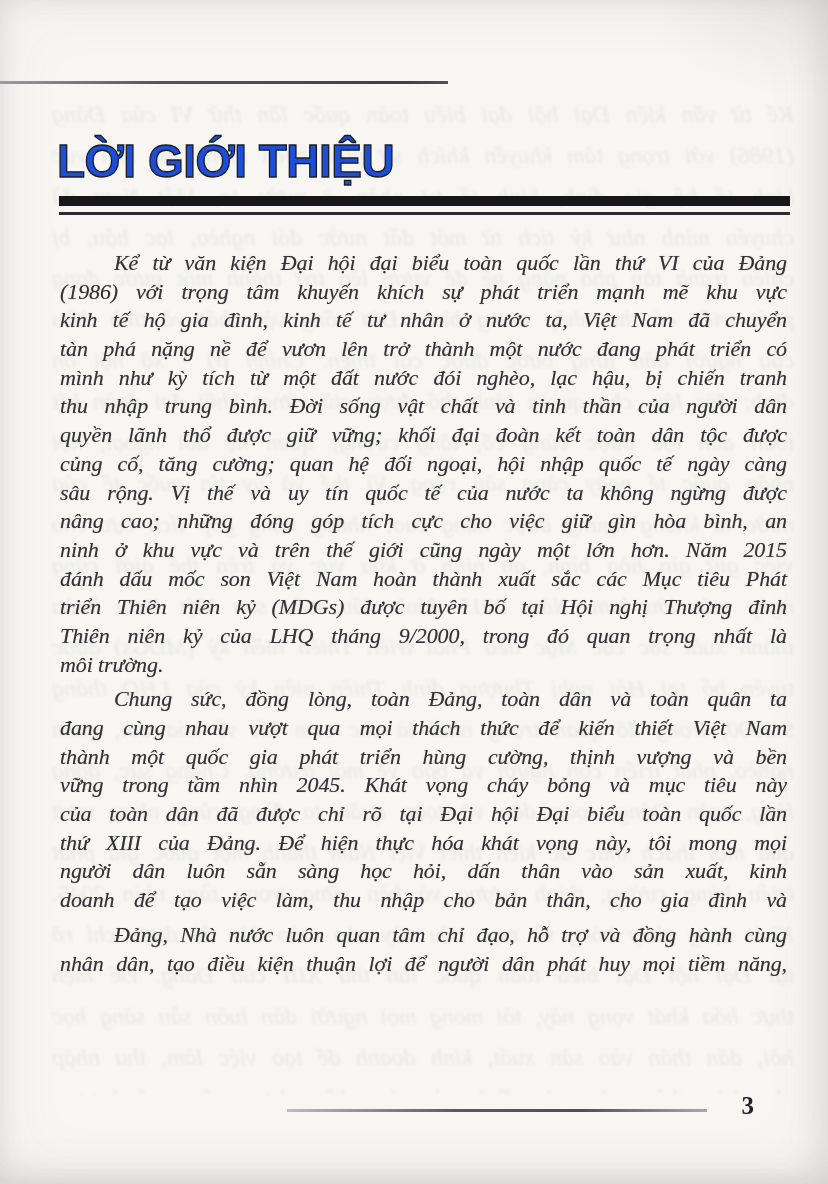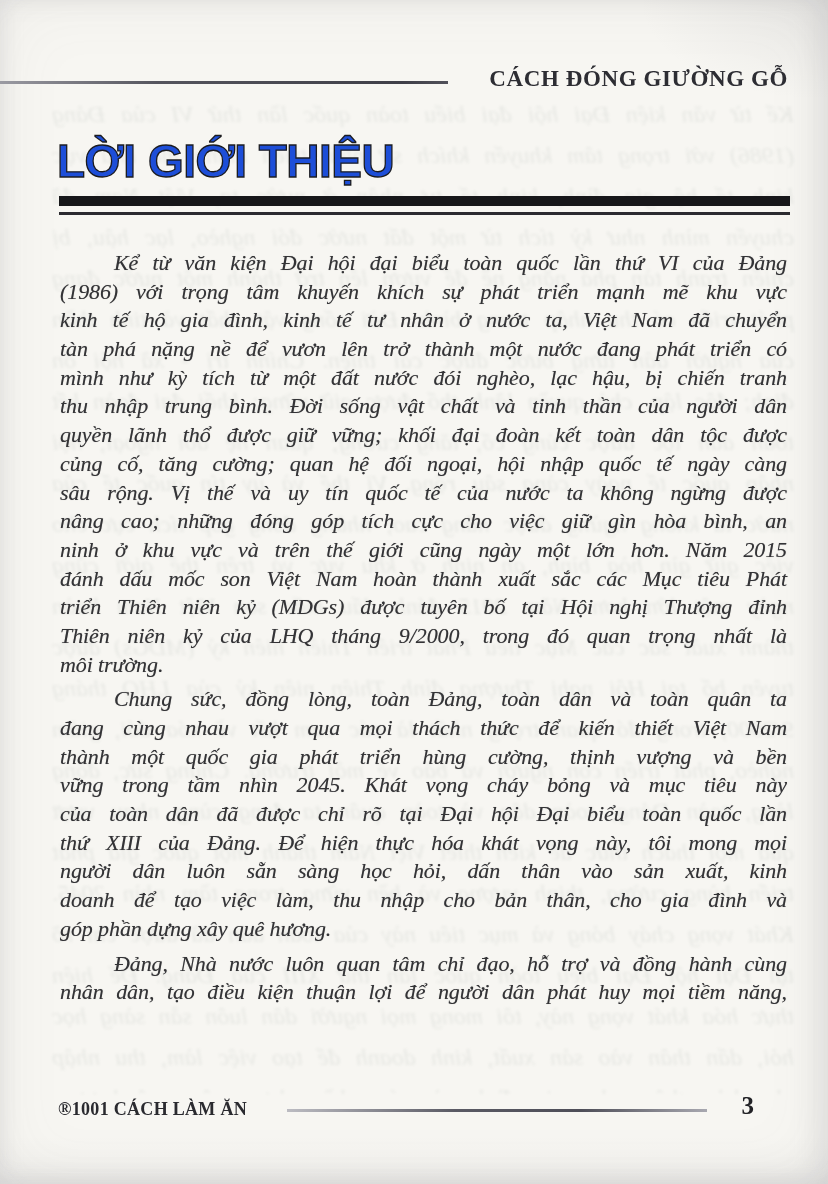--- a/index.html
+++ b/index.html
@@ -146,21 +146,20 @@
   }
 </style>
 </head>
 <body>
 
 <div class="page">
 
   <div class="ghost" id="ghost" aria-hidden="true">Kể từ văn kiện Đại hội đại biểu toàn quốc lần thứ VI của Đảng (1986) với trọng tâm khuyến khích sự phát triển mạnh mẽ khu vực kinh tế hộ gia đình, kinh tế tư nhân ở nước ta, Việt Nam đã chuyển mình như kỳ tích từ một đất nước đói nghèo, lạc hậu, bị chiến tranh tàn phá nặng nề để vươn lên trở thành một nước đang phát triển có thu nhập trung bình. Đời sống vật chất và tinh thần của người dân từng bước được cải thiện. Chính trị - xã hội ổn định; độc lập, chủ quyền lãnh thổ được giữ vững; khối đại đoàn kết toàn dân tộc được củng cố, tăng cường; quan hệ đối ngoại, hội nhập quốc tế ngày càng sâu rộng. Vị thế và uy tín quốc tế của nước ta không ngừng được nâng cao; những đóng góp tích cực cho việc giữ gìn hòa bình, an ninh ở khu vực và trên thế giới cũng ngày một lớn hơn. Năm 2015 đánh dấu mốc son Việt Nam hoàn thành xuất sắc các Mục tiêu Phát triển Thiên niên kỷ (MDGs) được tuyên bố tại Hội nghị Thượng đỉnh Thiên niên kỷ của LHQ tháng 9/2000, trong đó quan trọng nhất là các cam kết về xóa đói, giảm nghèo, phát triển con người và bảo vệ môi trường. Chung sức, đồng lòng, toàn Đảng, toàn dân và toàn quân ta đang cùng nhau vượt qua mọi thách thức để kiến thiết Việt Nam thành một quốc gia phát triển hùng cường, thịnh vượng và bền vững trong tầm nhìn 2045. Khát vọng cháy bỏng và mục tiêu này của toàn dân đã được chỉ rõ tại Đại hội Đại biểu toàn quốc lần thứ XIII của Đảng. Để hiện thực hóa khát vọng này, tôi mong mọi người dân luôn sẵn sàng học hỏi, dấn thân vào sản xuất, kinh doanh để tạo việc làm, thu nhập cho bản thân, cho gia đình và góp phần dựng xây quê hương. Đảng, Nhà nước luôn quan tâm chỉ đạo, hỗ trợ và đồng hành cùng nhân dân, tạo điều kiện thuận lợi để người dân phát huy mọi tiềm năng, Kể từ văn kiện Đại hội đại biểu toàn quốc lần thứ VI của Đảng (1986) với trọng tâm khuyến khích sự phát triển mạnh mẽ khu vực kinh tế hộ gia đình, kinh tế tư nhân ở nước ta, Việt Nam đã chuyển mình như kỳ tích từ một đất nước đói nghèo, lạc hậu, bị chiến tranh tàn phá nặng nề để vươn lên trở thành một nước đang phát triển có thu nhập trung bình. Đời sống vật chất và tinh thần của người dân từng bước được cải thiện. Chính trị - xã hội ổn định; độc lập, chủ quyền lãnh thổ được giữ vững; khối đại đoàn kết toàn dân tộc được củng cố, tăng cường; quan hệ đối ngoại, hội nhập quốc tế ngày càng sâu rộng. Vị thế và uy tín quốc tế của nước ta không ngừng được nâng cao; những đóng góp tích cực cho việc giữ gìn hòa bình, an ninh ở khu vực và trên thế giới cũng ngày một lớn hơn. Năm 2015 đánh dấu mốc son Việt Nam hoàn thành xuất sắc các Mục tiêu Phát triển Thiên niên kỷ (MDGs) được tuyên bố tại Hội nghị Thượng đỉnh Thiên niên kỷ của LHQ tháng 9/2000, trong đó quan trọng nhất là các cam kết về xóa đói, giảm nghèo, phát triển con người và bảo vệ môi trường. Chung sức, đồng lòng, toàn Đảng, toàn dân và toàn quân ta đang cùng nhau vượt qua mọi thách thức để kiến thiết Việt Nam thành một quốc gia phát triển hùng cường, thịnh vượng và bền vững trong tầm nhìn 2045. Khát vọng cháy bỏng và mục tiêu này của toàn dân đã được chỉ rõ tại Đại hội Đại biểu toàn quốc lần thứ XIII của Đảng. Để hiện thực hóa khát vọng này, tôi mong mọi người dân luôn sẵn sàng học hỏi, dấn thân vào sản xuất, kinh doanh để tạo việc làm, thu nhập cho bản thân, cho gia đình và góp phần dựng xây quê hương. Đảng, Nhà nước luôn quan tâm chỉ đạo, hỗ trợ và đồng hành cùng nhân dân, tạo điều kiện thuận lợi để người dân phát huy mọi tiềm năng, Kể từ văn kiện Đại hội đại biểu toàn quốc lần thứ VI của Đảng (1986) với trọng tâm khuyến khích sự phát triển mạnh mẽ khu vực kinh tế hộ gia đình, kinh tế tư nhân ở nước ta, Việt Nam đã chuyển mình như kỳ tích từ một đất nước đói nghèo, lạc hậu, bị chiến tranh tàn phá nặng nề để vươn lên trở thành một nước đang phát triển có thu nhập trung bình. Đời sống vật chất và tinh thần của người dân từng bước được cải thiện. Chính trị - xã hội ổn định; độc lập, chủ quyền lãnh thổ được giữ vững; khối đại đoàn kết toàn dân tộc được củng cố, tăng cường; quan hệ đối ngoại, hội nhập quốc tế ngày càng sâu rộng. Vị thế và uy tín quốc tế của nước ta không ngừng được nâng cao; những đóng góp tích cực cho việc giữ gìn hòa bình, an ninh ở khu vực và trên thế giới cũng ngày một lớn hơn. Năm 2015 đánh dấu mốc son Việt Nam hoàn thành xuất sắc các Mục tiêu Phát triển Thiên niên kỷ (MDGs) được tuyên bố tại Hội nghị Thượng đỉnh Thiên niên kỷ của LHQ tháng 9/2000, trong đó quan trọng nhất là các cam kết về xóa đói, giảm nghèo, phát triển con người và bảo vệ môi trường. Chung sức, đồng lòng, toàn Đảng, toàn dân và toàn quân ta đang cùng nhau vượt qua mọi thách thức để kiến thiết Việt Nam thành một quốc gia phát triển hùng cường, thịnh vượng và bền vững trong tầm nhìn 2045. Khát vọng cháy bỏng và mục tiêu này của toàn dân đã được chỉ rõ tại Đại hội Đại biểu toàn quốc lần thứ XIII của Đảng. Để hiện thực hóa khát vọng này, tôi mong mọi người dân luôn sẵn sàng học hỏi, dấn thân vào sản xuất, kinh doanh để tạo việc làm, thu nhập cho bản thân, cho gia đình và góp phần dựng xây quê hương. Đảng, Nhà nước luôn quan tâm chỉ đạo, hỗ trợ và đồng hành cùng nhân dân, tạo điều kiện thuận lợi để người dân phát huy mọi tiềm năng, </div>
 
   <div class="header-rule"></div>
-  <div class="running-title">CÁCH ĐÓNG GIƯỜNG GỖ</div>
 
   <h1 class="title">LỜI GIỚI THIỆU</h1>
   <div class="title-rule-thick"></div>
   <div class="title-rule-thin"></div>
 
   <main class="body" id="body">
       <div class="para">
         <div class="line indent">Kể từ văn kiện Đại hội đại biểu toàn quốc lần thứ VI của Đảng</div>
         <div class="line">(1986) với trọng tâm khuyến khích sự phát triển mạnh mẽ khu vực</div>
         <div class="line">kinh tế hộ gia đình, kinh tế tư nhân ở nước ta, Việt Nam đã chuyển</div>
@@ -179,27 +178,25 @@
       </div>
       <div class="para">
         <div class="line indent">Chung sức, đồng lòng, toàn Đảng, toàn dân và toàn quân ta</div>
         <div class="line">đang cùng nhau vượt qua mọi thách thức để kiến thiết Việt Nam</div>
         <div class="line">thành một quốc gia phát triển hùng cường, thịnh vượng và bền</div>
         <div class="line">vững trong tầm nhìn 2045. Khát vọng cháy bỏng và mục tiêu này</div>
         <div class="line">của toàn dân đã được chỉ rõ tại Đại hội Đại biểu toàn quốc lần</div>
         <div class="line">thứ XIII của Đảng. Để hiện thực hóa khát vọng này, tôi mong mọi</div>
         <div class="line">người dân luôn sẵn sàng học hỏi, dấn thân vào sản xuất, kinh</div>
         <div class="line">doanh để tạo việc làm, thu nhập cho bản thân, cho gia đình và</div>
-        <div class="line short">góp phần dựng xây quê hương.</div>
       </div>
       <div class="para">
         <div class="line indent">Đảng, Nhà nước luôn quan tâm chỉ đạo, hỗ trợ và đồng hành cùng</div>
         <div class="line">nhân dân, tạo điều kiện thuận lợi để người dân phát huy mọi tiềm năng,</div>
       </div>
     </main>
 
-  <span class="imprint">®1001 CÁCH LÀM ĂN</span>
   <div class="footer-rule"></div>
   <span class="page-number">3</span>
 
   <div class="smudge-tr"></div>
   <div class="smudge-bl"></div>
 </div>
 
 </body></html>

